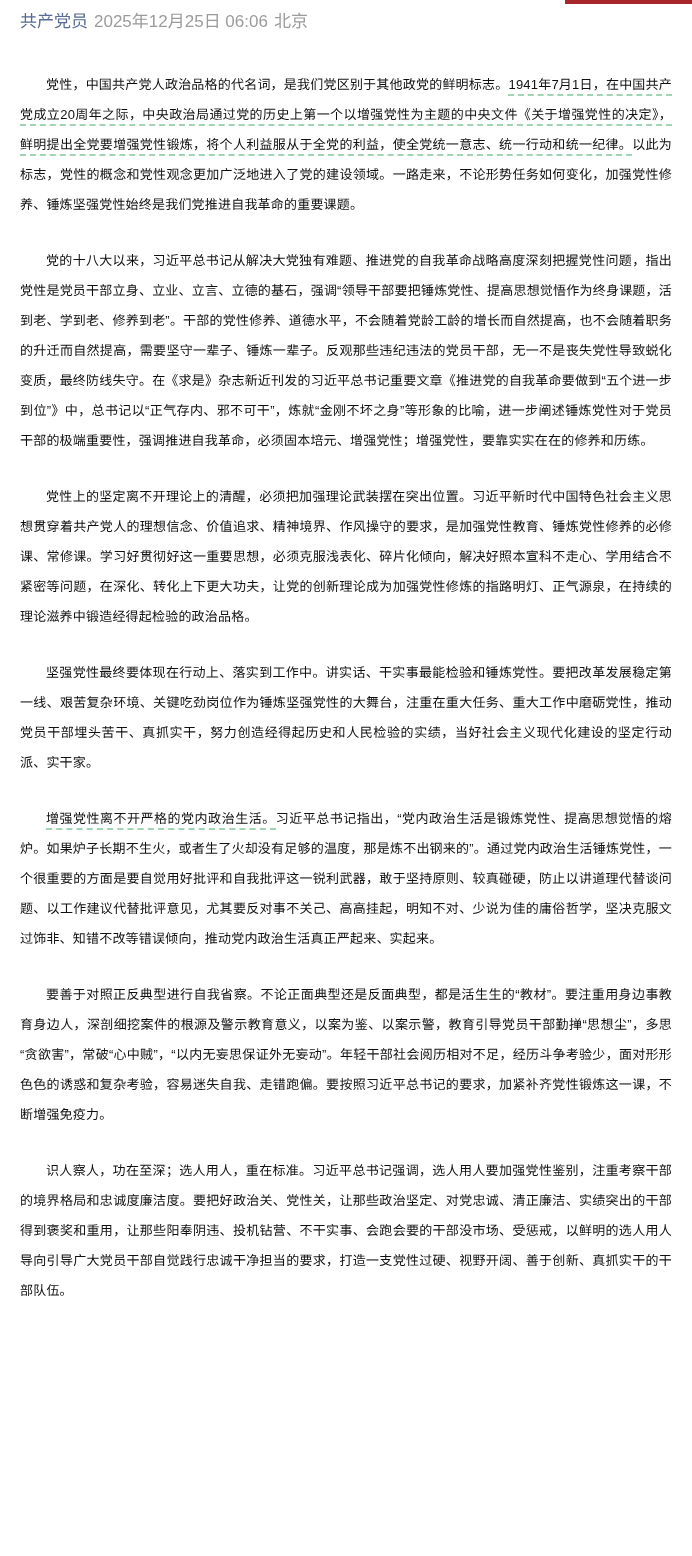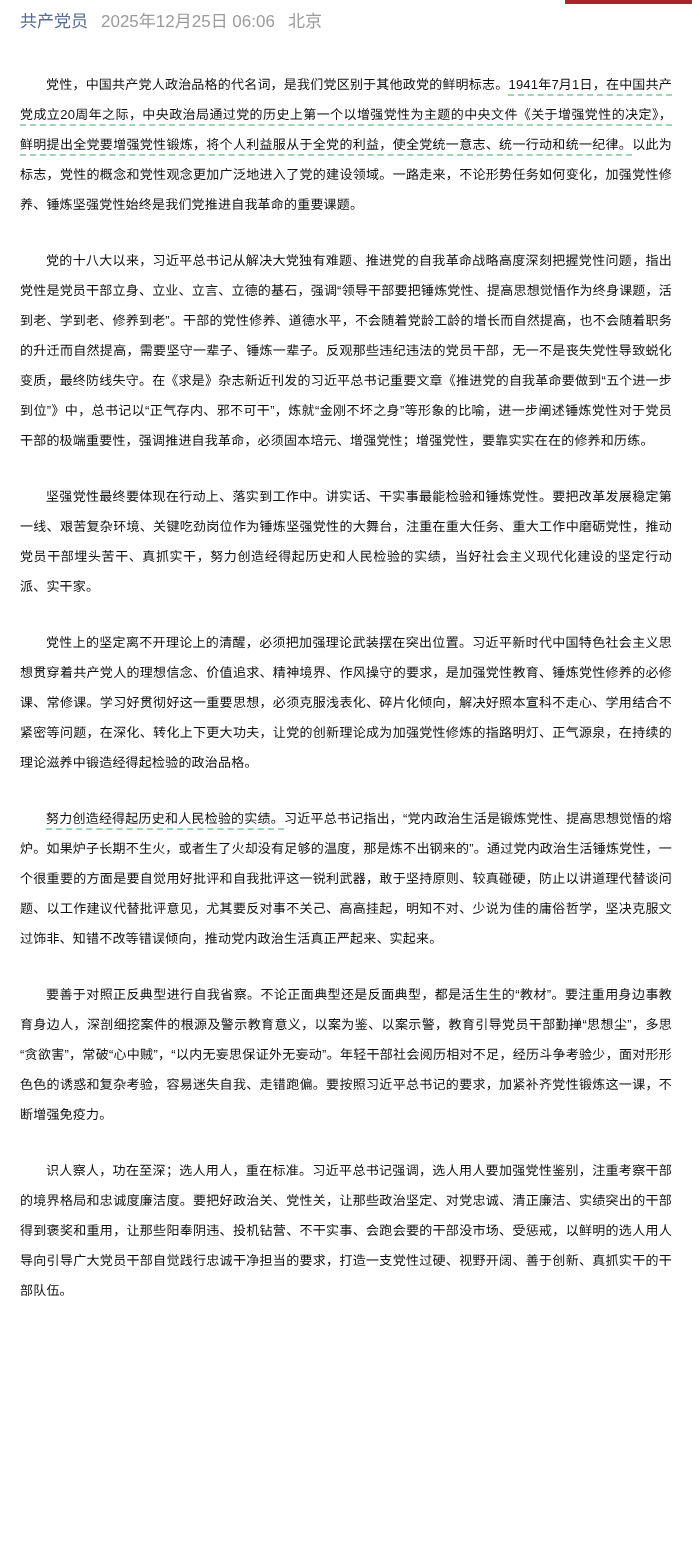--- a/index.html
+++ b/index.html
@@ -37,21 +37,21 @@
     letter-spacing:0.5px;
     color:#060606;
   }
   .byline{
     margin-top:10px;
     font-size:17px;
     line-height:24px;
     color:#9b9b9b;
     display:flex;
     align-items:baseline;
-    gap:13px;
+    gap:6px;
     white-space:nowrap;
   }
   .byline .source{
     color:#576b95;
     cursor:pointer;
   }
   .article-body{
     margin-top:36px;
   }
   .article-body p{
@@ -83,19 +83,19 @@
     <div class="byline">
       <span class="source" style="color: rgb(87, 107, 149);">共产党员</span>
       <span class="date">2025年12月25日 06:06</span>
       <span class="loc">北京</span>
     </div>
   </header>
 
   <main class="article-body">
       <p><span>党性，中国共产党人政治品格的代名词，是我们党区别于其他政党的鲜明标志。</span><span class="hl">1941年7月1日，在中国共产党成立20周年之际，中央政治局通过党的历史上第一个以增强党性为主题的中央文件《关于增强党性的决定》，鲜明提出全党要增强党性锻炼，将个人利益服从于全党的利益，使全党统一意志、统一行动和统一纪律。</span><span>以此为标志，党性的概念和党性观念更加广泛地进入了党的建设领域。一路走来，不论形势任务如何变化，加强党性修养、锤炼坚强党性始终是我们党推进自我革命的重要课题。</span></p>
       <p><span>党的十八大以来，习近平总书记从解决大党独有难题、推进党的自我革命战略高度深刻把握党性问题，指出党性是党员干部立身、立业、立言、立德的基石，强调“领导干部要把锤炼党性、提高思想觉悟作为终身课题，活到老、学到老、修养到老”。干部的党性修养、道德水平，不会随着党龄工龄的增长而自然提高，也不会随着职务的升迁而自然提高，需要坚守一辈子、锤炼一辈子。反观那些违纪违法的党员干部，无一不是丧失党性导致蜕化变质，最终防线失守。在《求是》杂志新近刊发的习近平总书记重要文章《推进党的自我革命要做到“五个进一步到位”》中，总书记以“正气存内、邪不可干”，炼就“金刚不坏之身”等形象的比喻，进一步阐述锤炼党性对于党员干部的极端重要性，强调推进自我革命，必须固本培元、增强党性；增强党性，要靠实实在在的修养和历练。</span></p>
+      <p><span>党性上的坚定离不开理论上的清醒，必须把加强理论武装摆在突出位置。习近平新时代中国特色社会主义思想贯穿着共产党人的理想信念、价值追求、精神境界、作风操守的要求，是加强党性教育、锤炼党性修养的必修课、常修课。学习好贯彻好这一重要思想，必须克服浅表化、碎片化倾向，解决好照本宣科不走心、学用结合不紧密等问题，在深化、转化上下更大功夫，让党的创新理论成为加强党性修炼的指路明灯、正气源泉，在持续的理论滋养中锻造经得起检验的政治品格。</span></p>
       <p><span>坚强党性最终要体现在行动上、落实到工作中。讲实话、干实事最能检验和锤炼党性。要把改革发展稳定第一线、艰苦复杂环境、关键吃劲岗位作为锤炼坚强党性的大舞台，注重在重大任务、重大工作中磨砺党性，推动党员干部埋头苦干、真抓实干，努力创造经得起历史和人民检验的实绩，当好社会主义现代化建设的坚定行动派、实干家。</span></p>
-      <p><span>党性上的坚定离不开理论上的清醒，必须把加强理论武装摆在突出位置。习近平新时代中国特色社会主义思想贯穿着共产党人的理想信念、价值追求、精神境界、作风操守的要求，是加强党性教育、锤炼党性修养的必修课、常修课。学习好贯彻好这一重要思想，必须克服浅表化、碎片化倾向，解决好照本宣科不走心、学用结合不紧密等问题，在深化、转化上下更大功夫，让党的创新理论成为加强党性修炼的指路明灯、正气源泉，在持续的理论滋养中锻造经得起检验的政治品格。</span></p>
-      <p><span class="hl">努力创造经得起历史和人民检验的实绩。</span><span>习近平总书记指出，“党内政治生活是锻炼党性、提高思想觉悟的熔炉。如果炉子长期不生火，或者生了火却没有足够的温度，那是炼不出钢来的”。通过党内政治生活锤炼党性，一个很重要的方面是要自觉用好批评和自我批评这一锐利武器，敢于坚持原则、较真碰硬，防止以讲道理代替谈问题、以工作建议代替批评意见，尤其要反对事不关己、高高挂起，明知不对、少说为佳的庸俗哲学，坚决克服文过饰非、知错不改等错误倾向，推动党内政治生活真正严起来、实起来。</span></p>
+      <p><span class="hl">增强党性离不开严格的党内政治生活。</span><span>习近平总书记指出，“党内政治生活是锻炼党性、提高思想觉悟的熔炉。如果炉子长期不生火，或者生了火却没有足够的温度，那是炼不出钢来的”。通过党内政治生活锤炼党性，一个很重要的方面是要自觉用好批评和自我批评这一锐利武器，敢于坚持原则、较真碰硬，防止以讲道理代替谈问题、以工作建议代替批评意见，尤其要反对事不关己、高高挂起，明知不对、少说为佳的庸俗哲学，坚决克服文过饰非、知错不改等错误倾向，推动党内政治生活真正严起来、实起来。</span></p>
       <p><span>要善于对照正反典型进行自我省察。不论正面典型还是反面典型，都是活生生的“教材”。要注重用身边事教育身边人，深剖细挖案件的根源及警示教育意义，以案为鉴、以案示警，教育引导党员干部勤掸“思想尘”，多思“贪欲害”，常破“心中贼”，“以内无妄思保证外无妄动”。年轻干部社会阅历相对不足，经历斗争考验少，面对形形色色的诱惑和复杂考验，容易迷失自我、走错跑偏。要按照习近平总书记的要求，加紧补齐党性锻炼这一课，不断增强免疫力。</span></p>
       <p><span>识人察人，功在至深；选人用人，重在标准。习近平总书记强调，选人用人要加强党性鉴别，注重考察干部的境界格局和忠诚度廉洁度。要把好政治关、党性关，让那些政治坚定、对党忠诚、清正廉洁、实绩突出的干部得到褒奖和重用，让那些阳奉阴违、投机钻营、不干实事、会跑会要的干部没市场、受惩戒，以鲜明的选人用人导向引导广大党员干部自觉践行忠诚干净担当的要求，打造一支党性过硬、视野开阔、善于创新、真抓实干的干部队伍。</span></p>
     </main>
 </div>
 
 </body></html>

